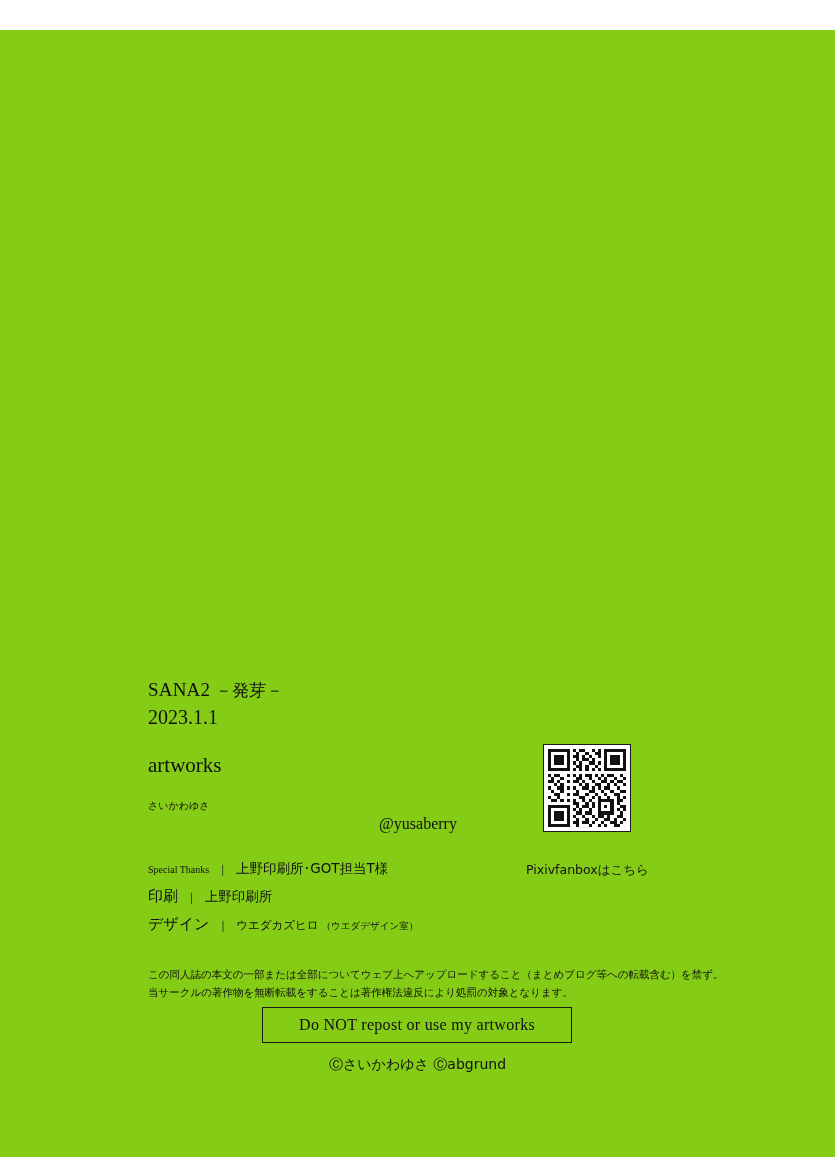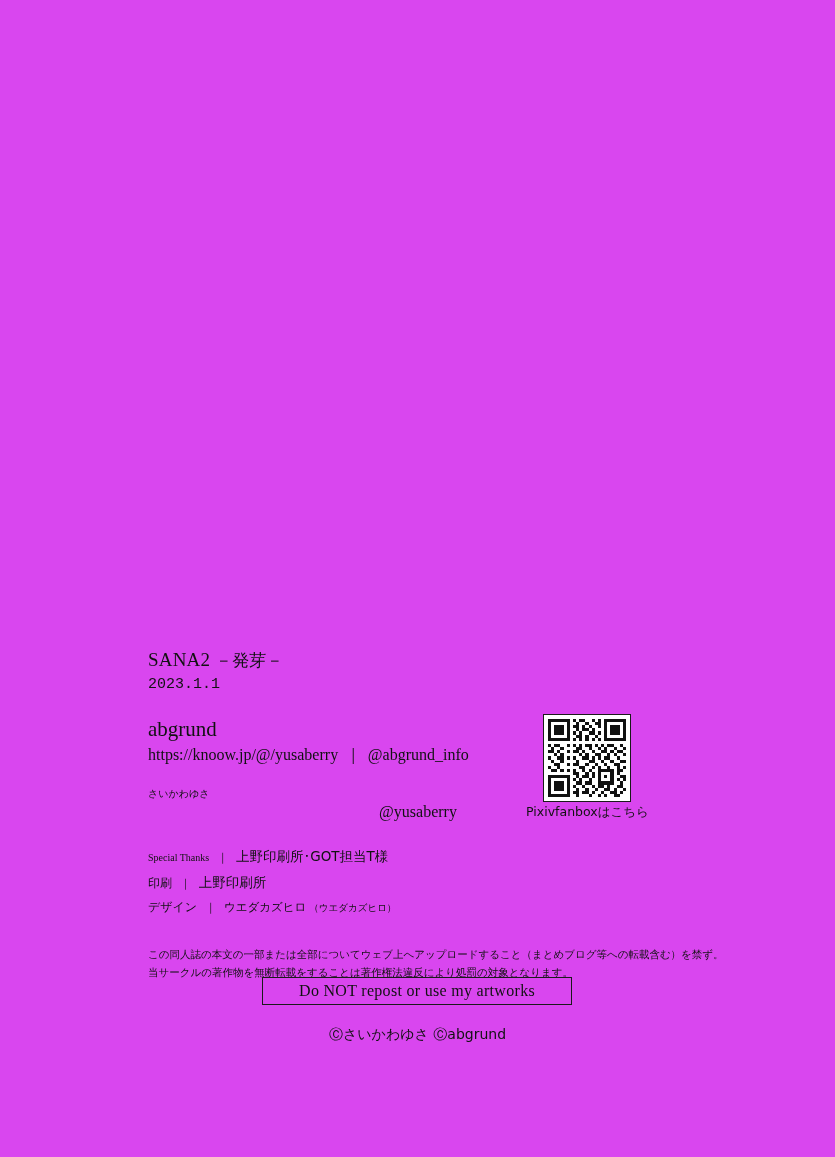--- a/index.html
+++ b/index.html
@@ -11,42 +11,43 @@
     width: 835px;
     height: 1157px;
     position: relative;
     font-family: "Liberation Serif", serif;
     color: #1a1a1a;
     overflow: hidden;
   }
   .page {
     position: absolute;
     inset: 0;
-    background: #d946ef;
+    background: #84cc16;
+    margin-top: 30px;
   }
   .colophon {
     position: absolute;
     left: 148px;
     top: 648px;
     width: 540px;
   }
   .title-line {
     font-family: "Liberation Serif", serif;
     font-size: 19px;
     letter-spacing: 0.2px;
     line-height: 1.25;
     color: #111111;
   }
   .title-sub {
     font-size: 17px;
     letter-spacing: 0px;
   }
   .date-line {
-    font-family: Liberation Mono, monospace;
-    font-size: 15px;
+    font-family: Liberation Serif, serif;
+    font-size: 20px;
     margin-top: 4px;
     color: #111111;
   }
   .brand {
     font-family: "Liberation Serif", serif;
     font-size: 21px;
     margin-top: 24px;
     color: #111111;
   }
   .url-line {
@@ -85,21 +86,21 @@
     line-height: 1.9;
     color: #111111;
     white-space: nowrap;
   }
   .credit-label-en {
     font-family: "Liberation Serif", serif;
     font-size: 10px;
   }
   .credit-label-jp {
     font-family: "DejaVu Sans", sans-serif;
-    font-size: 12px;
+    font-size: 15px;
   }
   .credit-pipe {
     display: inline-block;
     padding: 0 5px;
     font-family: "DejaVu Sans", sans-serif;
     font-size: 11px;
   }
   .credit-value {
     font-family: "DejaVu Sans", sans-serif;
     font-size: 13.5px;
@@ -120,21 +121,21 @@
     font-size: 10.5px;
     line-height: 1.75;
     color: #111111;
     white-space: nowrap;
   }
   .notice-box {
     position: absolute;
     left: 262px;
     top: 977px;
     width: 310px;
-    height: 28px;
+    height: 36px;
     border: 1.3px solid #1a1a1a;
     display: flex;
     align-items: center;
     justify-content: center;
     box-sizing: border-box;
   }
   .notice-text {
     font-family: "Liberation Serif", serif;
     font-size: 16px;
     letter-spacing: 0.3px;
@@ -162,21 +163,21 @@
     padding: 4px;
   }
   .qr-canvas {
     width: 100%;
     height: 100%;
     display: block;
   }
   .qr-caption {
     position: absolute;
     left: 480px;
-    top: 804px;
+    top: 832px;
     width: 215px;
     text-align: center;
     font-family: "DejaVu Sans", sans-serif;
     font-size: 12.5px;
     color: #111111;
   }
 </style>
 </head>
 <body>
 
@@ -184,27 +185,22 @@
 
   <div class="colophon">
 
     <div class="title-line">
       <span>SANA2</span>
       <span class="title-sub">－発芽－</span>
     </div>
 
     <div class="date-line">2023.1.1</div>
 
-    <div class="brand">abgrund</div>
-
-    <div class="url-line">
-      <span>https://knoow.jp/@/yusaberry</span>
-      <span class="url-sep">｜</span>
-      <span>@abgrund_info</span>
-    </div>
+    <div class="brand">artworks</div>
+
 
     <div class="author-block">
       <div class="author-name">さいかわゆさ</div>
       <div class="author-handle">@yusaberry</div>
     </div>
 
     <div class="credits">
 
       <div class="credit-row">
         <span class="credit-label-en">Special Thanks</span>
@@ -215,21 +211,21 @@
       <div class="credit-row">
         <span class="credit-label-jp">印刷</span>
         <span class="credit-pipe">｜</span>
         <span class="credit-value">上野印刷所</span>
       </div>
 
       <div class="credit-row">
         <span class="credit-label-jp">デザイン</span>
         <span class="credit-pipe">｜</span>
         <span class="credit-value-sm">ウエダカズヒロ</span>
-        <span class="credit-note">（ウエダカズヒロ）</span>
+        <span class="credit-note">（ウエダデザイン室）</span>
       </div>
 
     </div>
 
     <div class="legal">
       <div class="legal-line">この同人誌の本文の一部または全部についてウェブ上へアップロードすること（まとめブログ等への転載含む）を禁ず。</div>
       <div class="legal-line">当サークルの著作物を無断転載をすることは著作権法違反により処罰の対象となります。</div>
     </div>
 
   </div>

